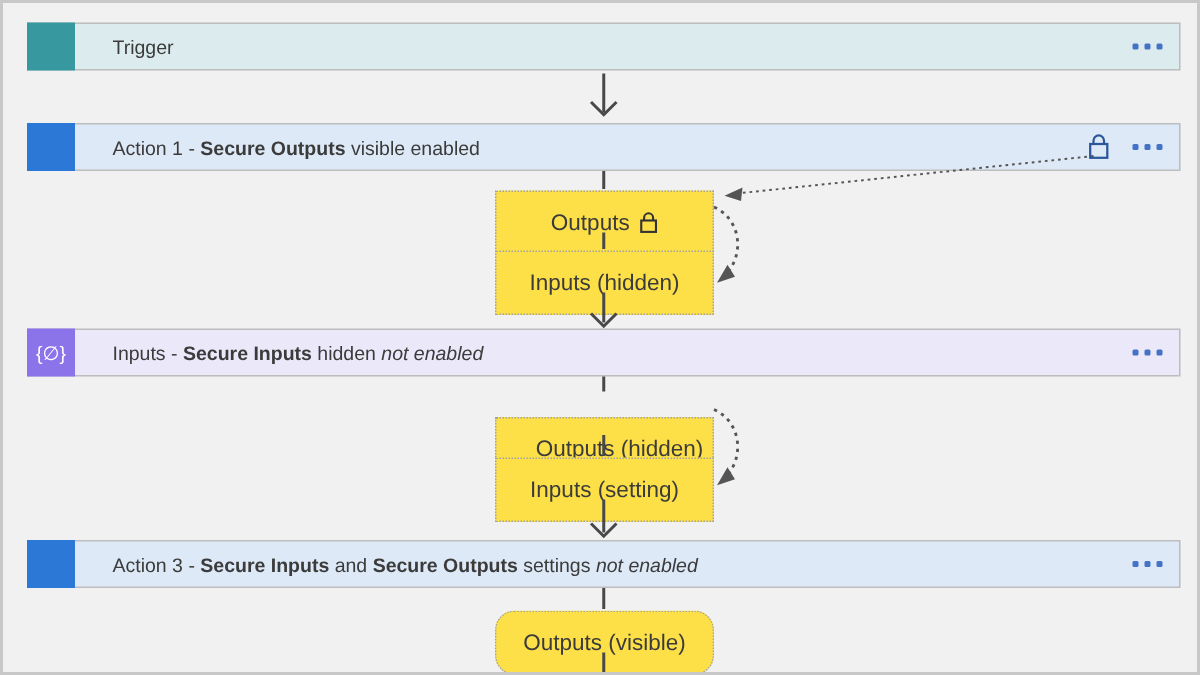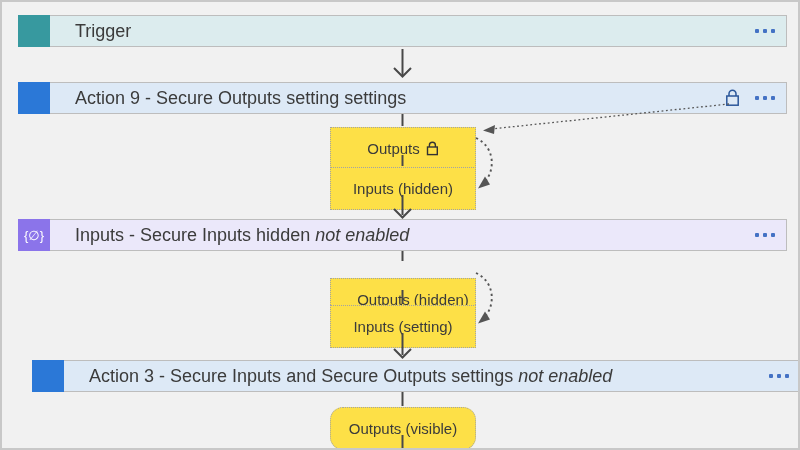--- a/index.html
+++ b/index.html
@@ -19,34 +19,34 @@
   .bar {
     position: absolute;
     left: 16px; width: 769px; height: 32px;
     border: 1px solid var(--bar_border, #bdbdbd);
     display: flex; align-items: center;
     z-index: 1;
   }
   .bar.trigger  { top: 13px;  background: var(--teal_bg, #dcecee); }
   .bar.action1  { top: 80px;  background: var(--blue_bg, #dde9f6); }
   .bar.compose  { top: 217px; background: var(--purple_bg, #ebe8fa); }
-  .bar.action3  { top: 358px; background: var(--blue_bg, #dde9f6); margin-left: 14px; }
+  .bar.action3  { top: 358px; background: var(--blue_bg, #dde9f6); }
 
   .nicon {
     position: absolute; left: -1px; top: -1px;
     width: 32px; height: 32px;
     display: flex; align-items: center; justify-content: center;
     color: #fff; font-size: 13px;
   }
   .bar.trigger .nicon { background: var(--teal, #37999f); }
   .bar.action1 .nicon, .bar.action3 .nicon { background: var(--blue, #2b78d7); }
   .bar.compose .nicon { background: var(--purple, #8b74ea); }
 
-  .label { margin-left: 56px; font-size: 18px; white-space: pre; }
-  .label b { font-weight: normal; }
+  .label { margin-left: 56px; font-size: 13px; white-space: pre; }
+  .label b { font-weight: bold; }
   .label i { font-style: italic; }
 
   .right { margin-left: auto; display: flex; align-items: center; gap: 15px; padding-right: 11px; }
 
   .dots { display: flex; gap: 4px; cursor: pointer; padding: 4px 0; }
   .dots i { width: 4px; height: 4px; background: var(--dots, #4472c4); border-radius: 1px; }
 
   .lock-badge { display: flex; }
 
   
@@ -80,21 +80,21 @@
       <span class="dots">
           <i></i>
           <i></i>
           <i></i>
         </span>
     </span>
   </div>
 
   <div class="bar action1">
     <span class="nicon"></span>
-    <span class="label"><span>Action 9 - </span><b>Secure Outputs</b><span> setting settings</span></span>
+    <span class="label"><span>Action 1 - </span><b>Secure Outputs</b><span> visible enabled</span></span>
     <span class="right">
       <span class="lock-badge">
         <svg width="15" height="18" viewBox="0 0 15 18">
           <path d="M4 7 V4.8 a3.5 3.5 0 0 1 7 0 V7" fill="none" stroke="#2b579a" stroke-width="1.5"></path>
           <rect x="1.8" y="7" width="11.4" height="9.2" fill="none" stroke="#2b579a" stroke-width="1.5"></rect>
         </svg>
       </span>
       <span class="dots">
           <i></i>
           <i></i>

